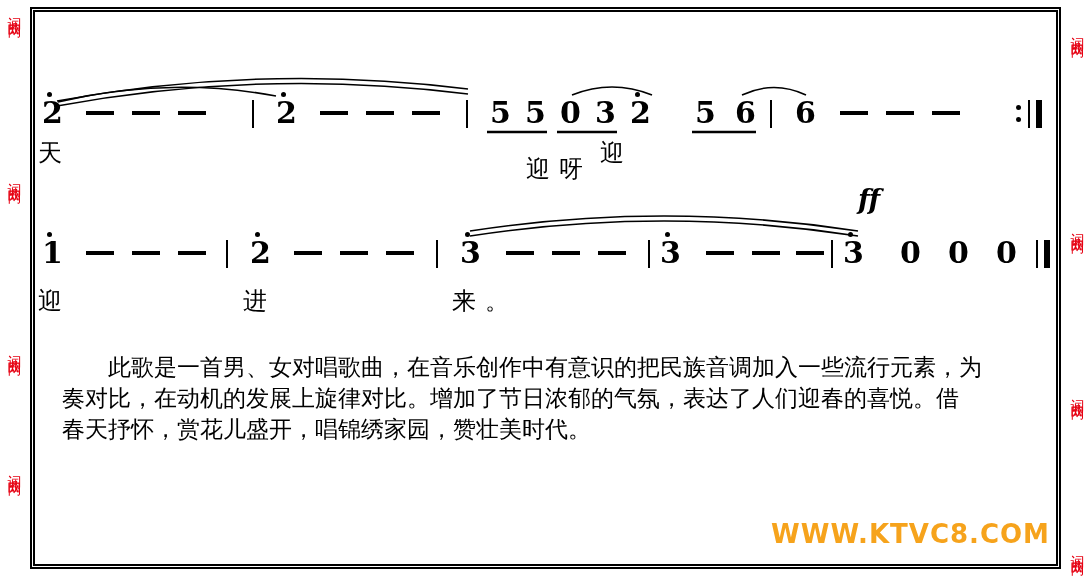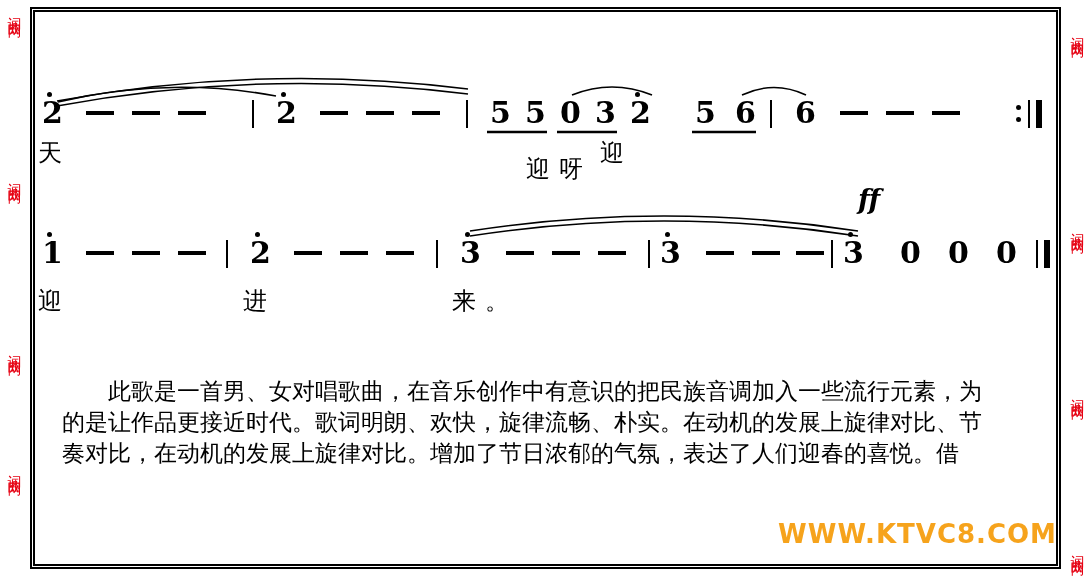--- a/index.html
+++ b/index.html
@@ -29,27 +29,27 @@
   .lyric{position:absolute;font-size:24px;line-height:26px;letter-spacing:9px;color:#000;}
   .grp{position:absolute;height:30px;}
   .grp .rd{position:absolute;width:5px;height:5px;border-radius:50%;background:#000;left:0;}
   .grp .thin{position:absolute;width:2px;height:28px;background:#000;top:0;}
   .grp .thick{position:absolute;width:6px;height:28px;background:#000;top:0;}
 
   .dynamic{position:absolute;left:858px;top:184px;font-family:"DejaVu Serif",serif;
            font-size:27px;font-style:italic;font-weight:bold;color:#000;letter-spacing:-1px;}
 
   
-  .commentary{position:absolute;left:62px;top:376px;width:960px;
+  .commentary{position:absolute;left:62px;top:352px;width:960px;
               font-size:23px;line-height:31px;color:#000;}
   .cline{white-space:nowrap;}
   .cline.indent{text-indent:2em;}
 
   
-  .site-wm{position:absolute;right:32px;top:519px;font-family:"DejaVu Sans",sans-serif;
+  .site-wm{position:absolute;right:39px;top:519px;font-family:"DejaVu Sans",sans-serif;
            font-weight:bold;font-size:26px;color:#f6a31c;letter-spacing:1px;}
 </style>
 </head>
 <body>
 
 <div class="page">
 
   <div class="side-wm left" style="top:6px">词曲网</div>
   <div class="side-wm left" style="top:172px">词曲网</div>
   <div class="side-wm left" style="top:344px">词曲网</div>
@@ -145,19 +145,19 @@
       </div>
       <div class="lyric" style="left: 38px; top: 288px;">迎</div>
       <div class="lyric" style="left: 243px; top: 288px;">进</div>
       <div class="lyric" style="left: 452px; top: 288px;">来。</div>
     </div>
 
   <div class="dynamic">ff</div>
 
   <div class="commentary">
     <div class="cline indent">此歌是一首男、女对唱歌曲，在音乐创作中有意识的把民族音调加入一些流行元素，为</div>
-    <div class="cline">的是让作品更接近时代。歌词明朗、欢快，旋律流畅、朴实。在动机的发展上旋律对比、节</div>
     <div class="cline">奏对比，在动机的发展上旋律对比。增加了节日浓郁的气氛，表达了人们迎春的喜悦。借</div>
+    <div class="cline">春天抒怀，赏花儿盛开，唱锦绣家园，赞壮美时代。</div>
   </div>
 
   <div class="site-wm">WWW.KTVC8.COM</div>
 
 </div>
 
 </body></html>

